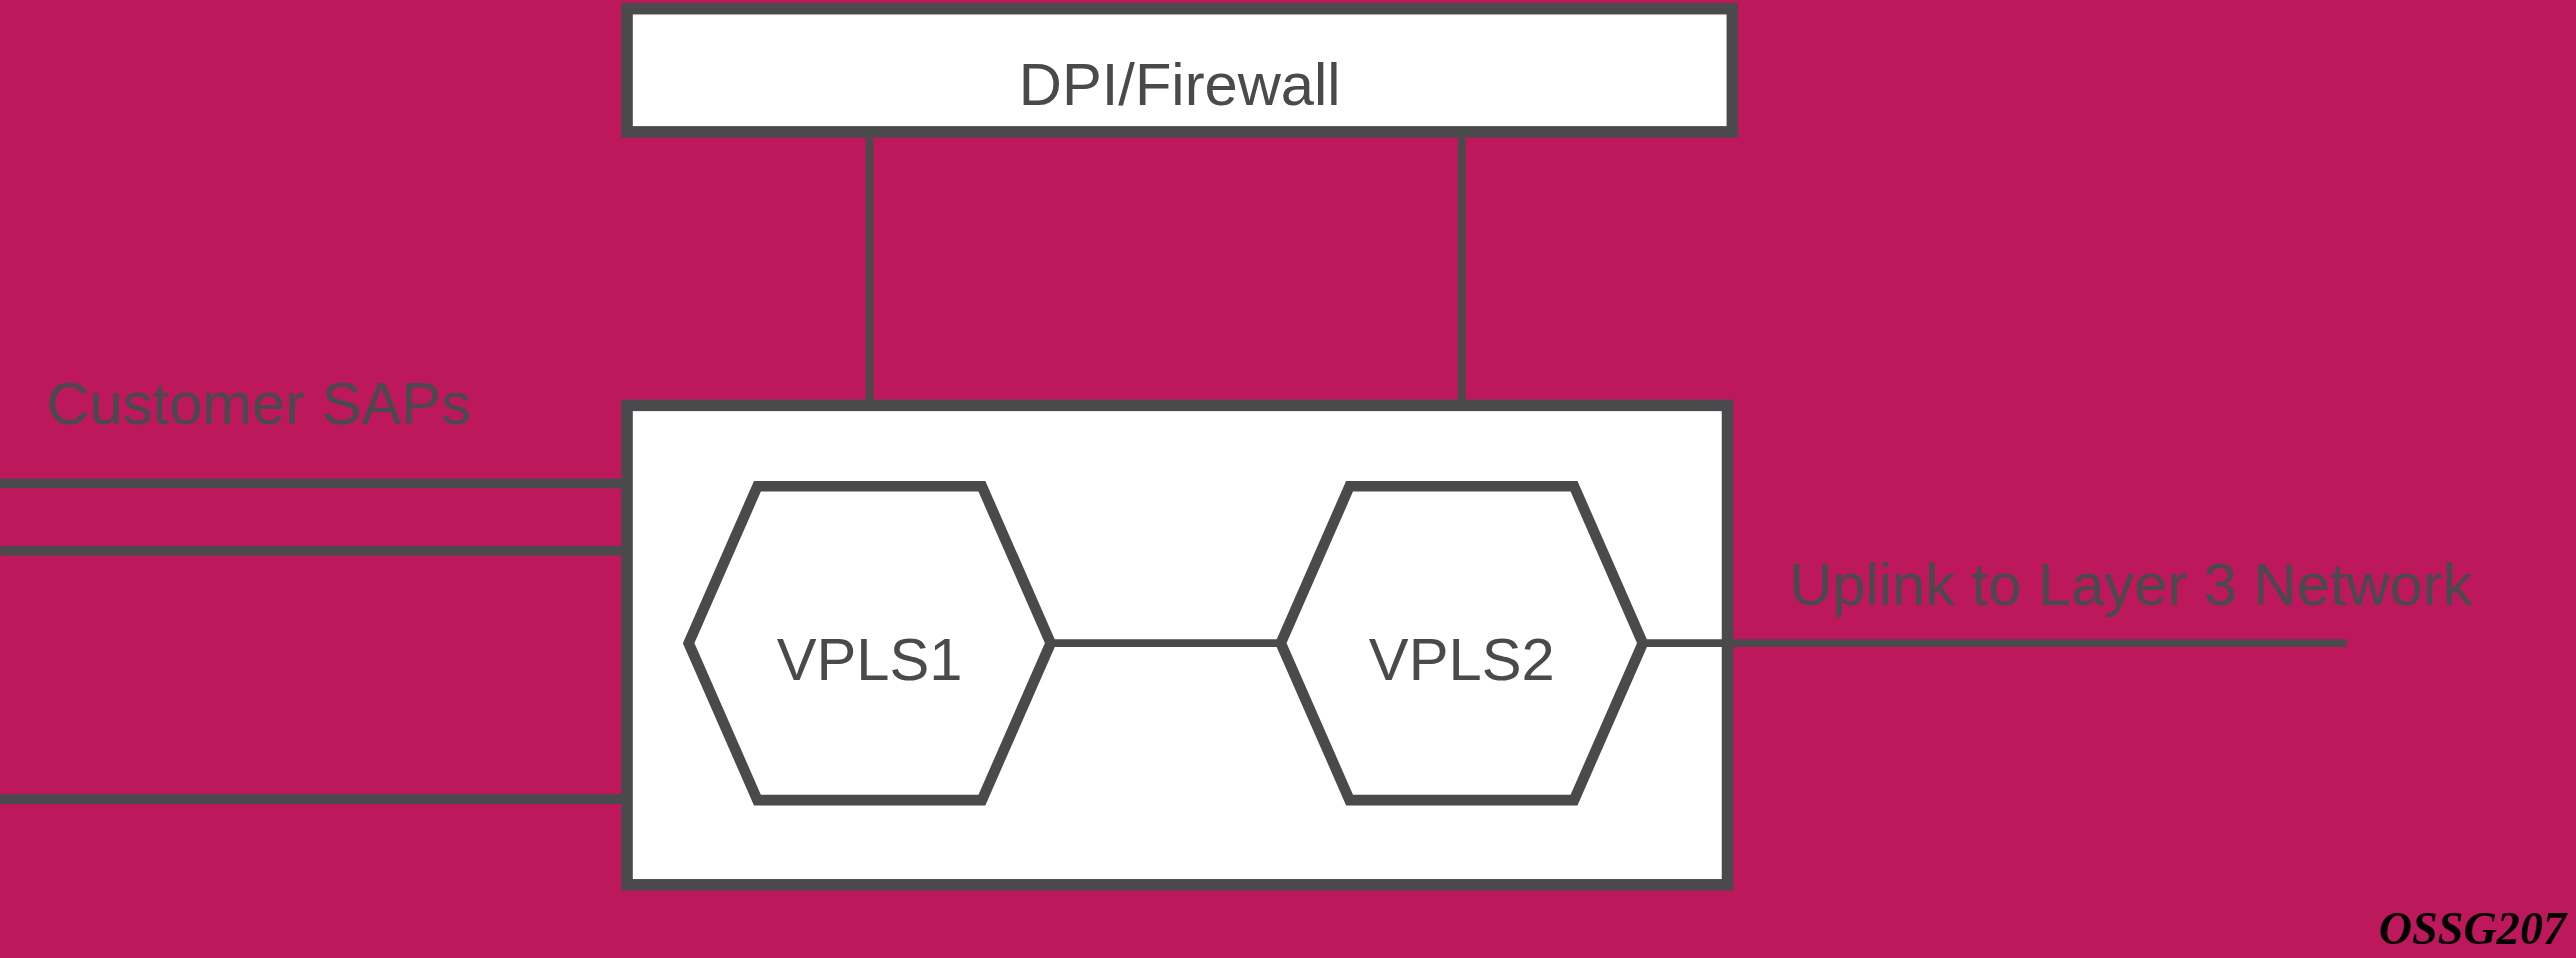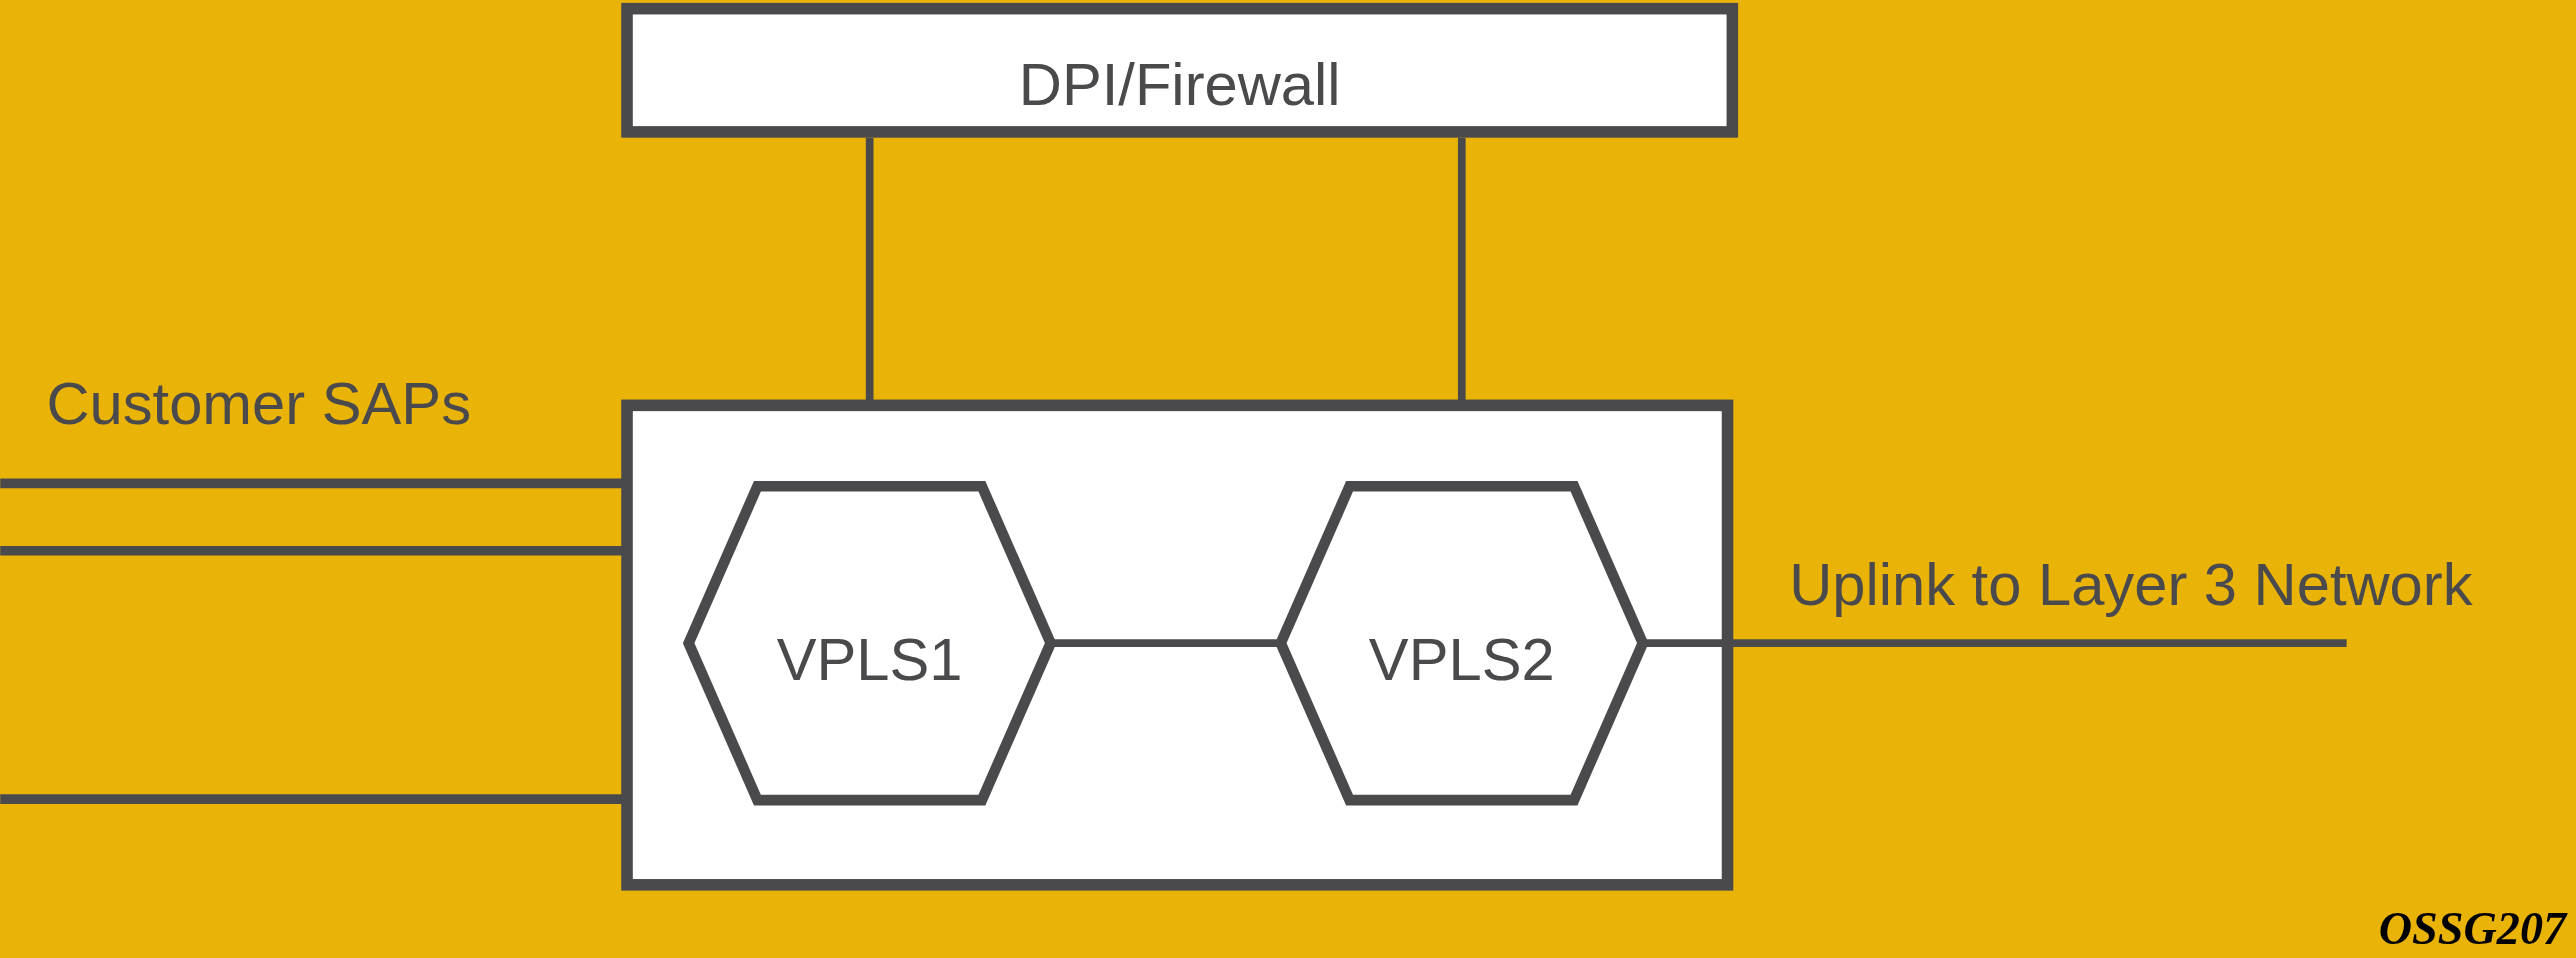--- a/index.html
+++ b/index.html
@@ -8,21 +8,21 @@
     padding: 0;
     background: #ffffff;
   }
   body {
     font-family: "Liberation Sans", sans-serif;
   }
   #canvas {
     position: relative;
     width: 2576px;
     height: 958px;
-    background: #eab308;
+    background: #be185d;
     overflow: hidden;
   }
   #diagram-svg {
     position: absolute;
     top: 0;
     left: 0;
     width: 2576px;
     height: 958px;
   }
   .node-label {

